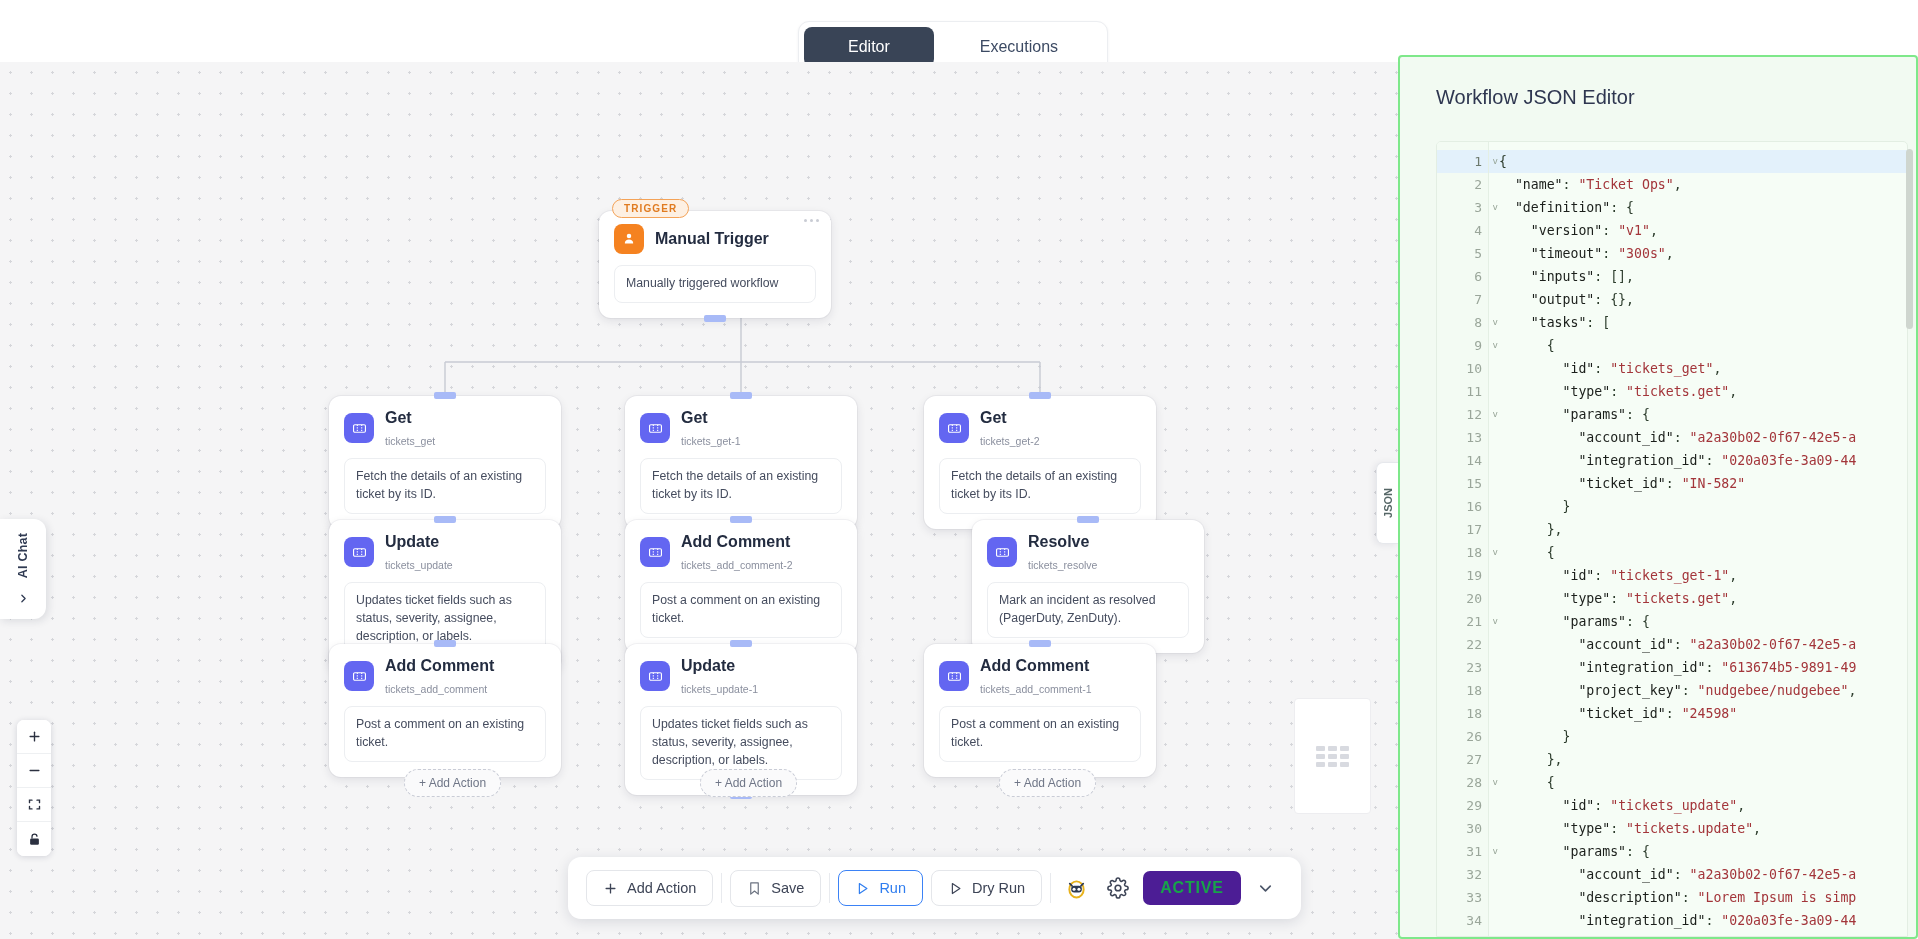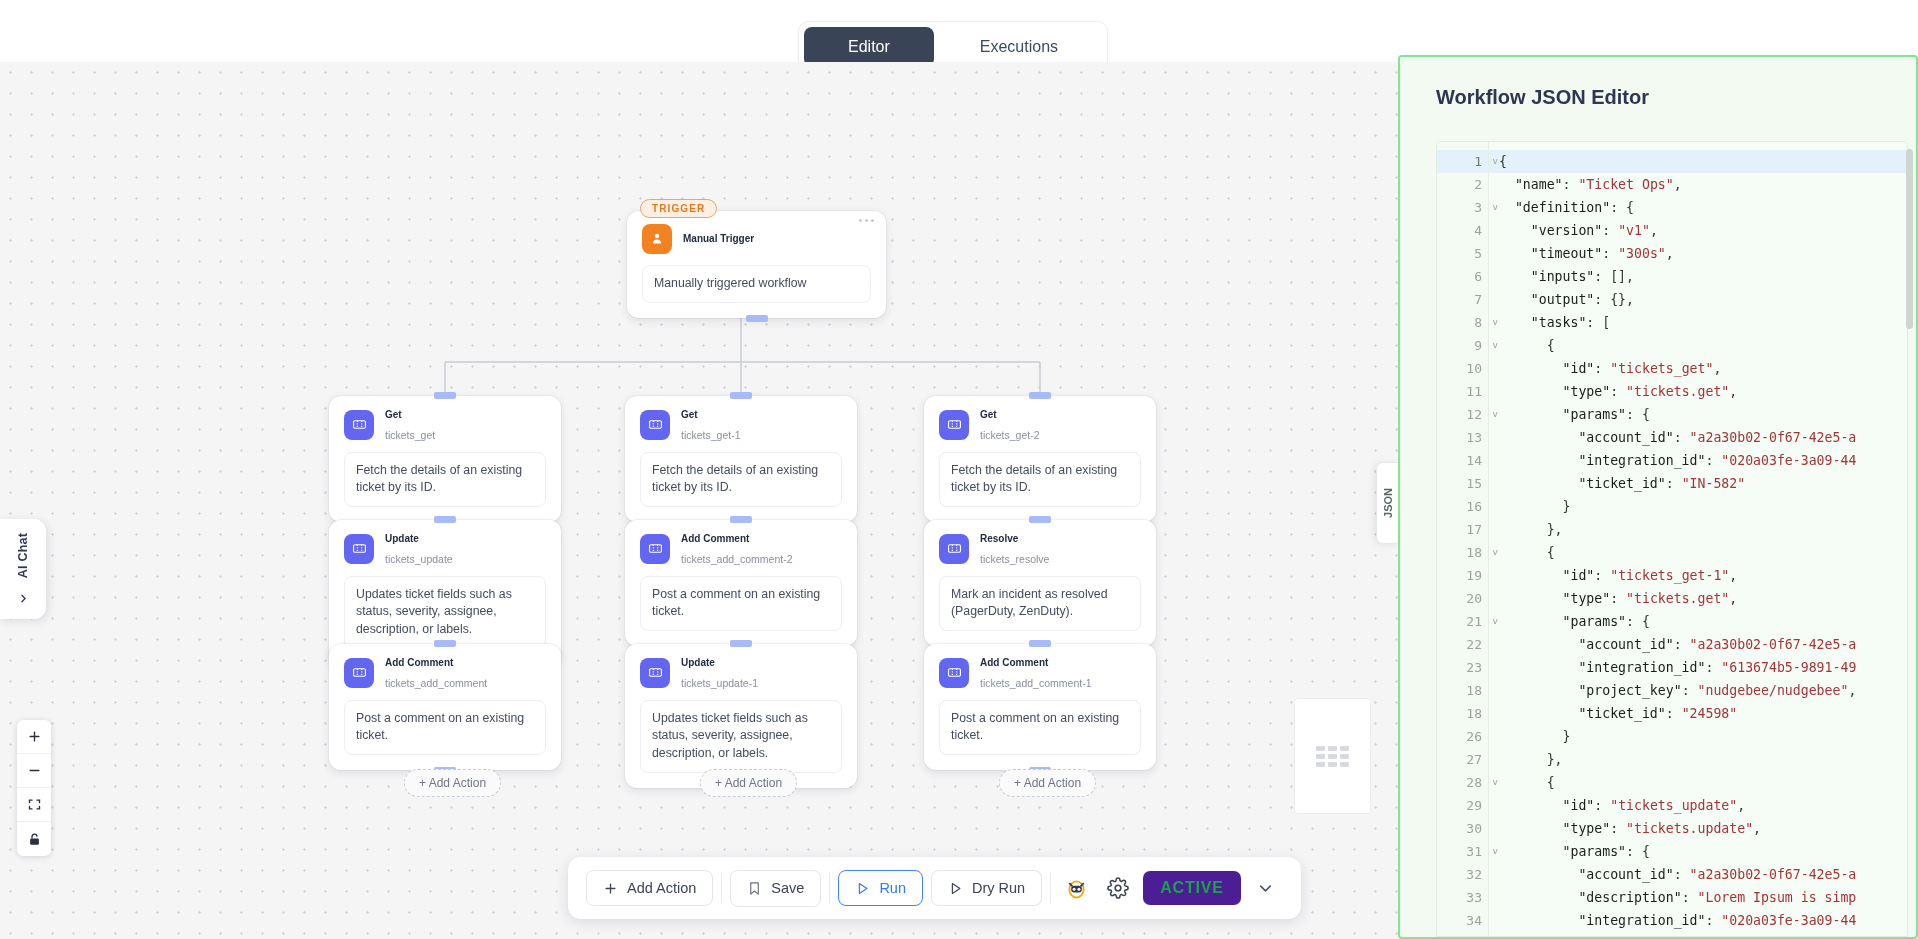--- a/index.html
+++ b/index.html
@@ -61,21 +61,21 @@
     box-shadow: 0 3px 10px rgba(25,30,60,.10), 0 0 0 1px rgba(20,25,50,.045);
     padding: 13px 15px 15px 15px;
   }
   .node-head { display: flex; align-items: center; gap: 11px; }
   .node-ico {
     width: 30px; height: 30px; border-radius: 8px; background: #6366f1;
     display: flex; align-items: center; justify-content: center; flex: 0 0 30px;
   }
   .node-ico.trigger { background: #f58220; }
   .node-titles { display: flex; flex-direction: column; line-height: 1.15; }
-  .node-title { font-size: 10px; font-weight: 700; color: #232c40; }
+  .node-title { font-size: 16px; font-weight: 700; color: #232c40; }
   .node-sub { font-size: 10.5px; color: #8a8f9e; margin-top: 8px; }
   .node-desc {
     margin-top: 11px; border: 1px solid #eceef1; border-radius: 8px;
     padding: 9px 11px; font-size: 12.3px; color: #454c5e; line-height: 1.45;
     background: #fff;
   }
   .trigger-badge {
     position: absolute; top: -12px; left: 13px;
     background: #fdf0e3; border: 1px solid #f4a358; color: #e07b20;
     font-size: 10px; font-weight: 700; letter-spacing: 1.1px;
@@ -156,21 +156,21 @@
     letter-spacing: .8px; padding: 8px 17px; border-radius: 7px;
   }
 
   
   .json-panel {
     position: absolute; right: 0; top: 55px; width: 520px; height: 884px;
     background: #f2faf2; border: 2px solid #7ee88a; border-radius: 4px;
     z-index: 25; overflow: hidden;
   }
   .json-title {
-    font-size: 20px; font-weight: 700; color: #2e3650;
+    font-size: 20px; font-weight: 400; color: #2e3650;
     padding: 29px 0 0 36px;
   }
   .code-wrap {
     position: absolute; left: 36px; top: 84px; right: 8px; bottom: 0;
     background: #f6fdf6; border: 1px solid #e3eee3; border-radius: 5px 5px 0 0;
     overflow: hidden; display: flex;
   }
   .gutter {
     width: 52px; flex: 0 0 52px; background: #f3fbf3;
     border-right: 1px solid #e4efe4; padding-top: 8px;
@@ -243,21 +243,21 @@
         <path d="M1040 428 L1040 458"></path>
         <path d="M1040 552 L1040 588"></path>
       </g>
       <g stroke="#c7cad3" stroke-width="1.4" fill="none" stroke-dasharray="4 4">
         <path d="M445 682 L445 718"></path>
         <path d="M741 682 L741 718"></path>
         <path d="M1040 682 L1040 718"></path>
       </g>
     </svg>
 
-    <div class="node" style="left:627px; top:149px; width:259px;">
+    <div class="node" style="left:599px; top:149px; width:232px;">
       <div class="trigger-badge">TRIGGER</div>
       <div class="node-dots">
           <i></i>
           <i></i>
           <i></i>
         </div>
       <div class="node-head">
         <div class="node-ico trigger">
           <svg width="16" height="16" viewBox="0 0 24 24" fill="#fff">
             <circle cx="12" cy="7.5" r="3.4"></circle>
@@ -355,21 +355,21 @@
         </div>
         <div class="node-titles">
           <div class="node-title">Add Comment</div>
           <div class="node-sub">tickets_add_comment-2</div>
         </div>
       </div>
       <div class="node-desc">Post a comment on an existing ticket.</div>
       <div class="port bot"></div>
     </div>
 
-    <div class="node" style="left:924px; top:458px; width:232px;">
+    <div class="node" style="left:972px; top:458px; width:232px;">
       <div class="port top"></div>
       <div class="node-head">
         <div class="node-ico">
           <svg width="15" height="15" viewBox="0 0 24 24" fill="none" stroke="#fff" stroke-width="1.8">
             <rect x="2.5" y="6" width="19" height="12" rx="2"></rect>
             <path d="M8.5 6v12M15.5 6v12" stroke-dasharray="2 2"></path>
           </svg>
         </div>
         <div class="node-titles">
           <div class="node-title">Resolve</div>

